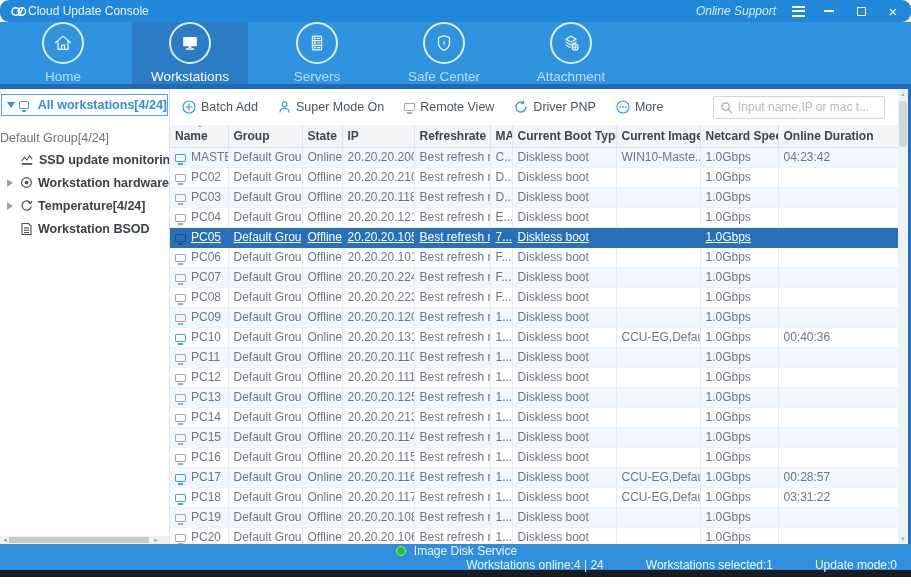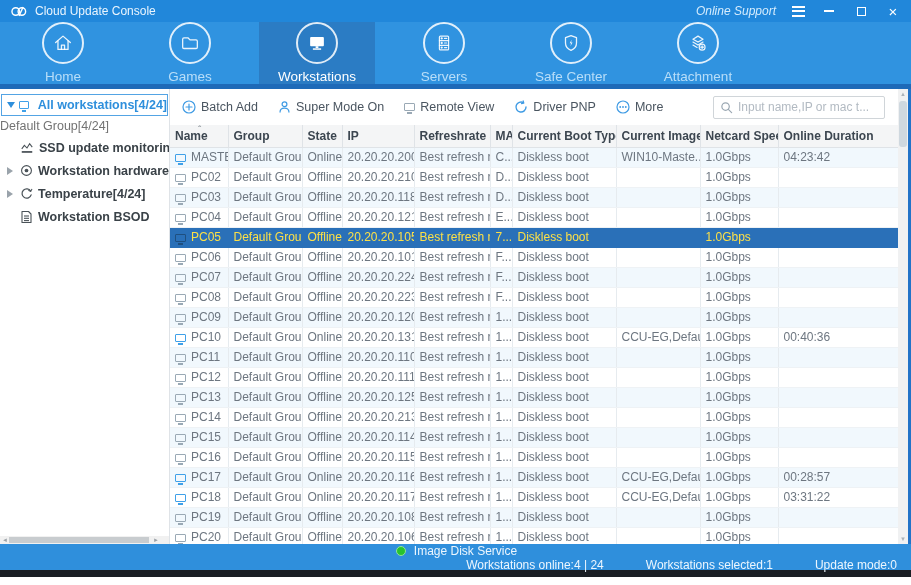--- a/index.html
+++ b/index.html
@@ -2,21 +2,21 @@
 <html><head>
 <meta charset="utf-8">
 <style>
   * { box-sizing: border-box; margin: 0; padding: 0; }
   html,body { width: 911px; height: 585px; overflow: hidden; background:#14181d;
     font-family: "Liberation Sans", sans-serif; }
   .window { position: relative; width: 911px; height: 585px; background: #fff; }
 
   
   .titlebar { height: 22px; background:#2187da; display:flex; align-items:center;
-    padding:0 10px; gap:7px; color:#fff; }
+    padding:0 10px; color:#fff;border-radius:9px; }
   .logo { display:flex; align-items:center; }
   .app-title { font-size:12px; color:#eaf5fe; }
   .tb-right { margin-left:auto; display:flex; align-items:center; gap:16px; }
   .online-support { font-size:12px; color:#d5ecfd; cursor:pointer;font-style:italic; }
   .menu-ic { display:flex; flex-direction:column; gap:2.5px; cursor:pointer; }
   .menu-ic i { display:block; width:13px; height:2px; background:#fff; }
   .win-btn { cursor:pointer; display:flex; align-items:center; justify-content:center;
     width:16px; height:16px; }
   .min-ic { width:10px; height:2px; background:#fff; }
   .max-ic { width:9px; height:9px; border:1.5px solid #fff; }
@@ -36,21 +36,21 @@
   
   .main { display:flex; height:455px; position:relative; background:#fff; }
   .right-border { position:absolute; right:0; top:0; width:3px; height:455px; background:#2273c8; }
 
   
   .sidebar { width:170px; border-right:1px solid #dfe3e7; position:relative;
     padding-top:5px; background:#fff; flex-shrink:0; }
   .tree-item { display:flex; align-items:center; font-size:12.5px; font-weight:bold;
     color:#3a4248; height:23px; white-space:nowrap; overflow:hidden; cursor:pointer; }
   .tree-item.root { border:1px solid #54a4e4; color:#2e8fdc; height:22px;
-    margin:0 1px 0 1px; padding-left:5px; gap:4px; }
+    margin:0 1px 12px 1px; padding-left:5px; gap:4px; }
   .tree-item.group { font-weight:normal; color:#737373; height:20px; }
   .tree-item.leaf  { padding-left:20px; gap:5px; }
   .tree-item.branch{ padding-left:7px; gap:5px; }
   .caret-down { width:0; height:0; border-left:4.5px solid transparent;
     border-right:4.5px solid transparent; border-top:6px solid #2e8fdc; }
   .caret-right { width:0; height:0; border-top:4.5px solid transparent;
     border-bottom:4.5px solid transparent; border-left:6px solid #9aa3ab; margin-right:2px; }
   .h-scrollbar { position:absolute; bottom:0; left:0; width:169px; height:8px;
     background:#f1f1f1; cursor:pointer; }
   .h-thumb { position:absolute; top:1px; left:9px; width:140px; height:6px; background:#c8cccf; }
@@ -72,21 +72,21 @@
   .table-wrap { position:relative; flex:1; overflow:hidden; }
   table { border-collapse:collapse; table-layout:fixed; width:728px; font-size:12px;
     color:#6d7680; }
   th { height:22px; background:#f4f5f6; border:1px solid #dfe3e7; border-top:none;
     font-weight:bold; color:#3c4650; text-align:left; padding:0 5px; overflow:hidden;
     white-space:nowrap; font-size:12px; cursor:pointer; position:relative; }
   th:first-child { border-left:none; }
   td { height:20px; border-right:1px solid #e6ebef; border-bottom:1px solid #eef2f5;
     padding:0 5px; overflow:hidden; white-space:nowrap; background:#fff; }
   tr.alt td { background:#f1f8fd; }
-  tr.sel td { background:#2a70b8; color:#fde047; border-color:#2a70b8; }
+  tr.sel td { background:#2a70b8; color:#ffffff; border-color:#2a70b8;text-decoration:underline; }
   .sort-caret { position:absolute; top:-1px; left:28px; font-size:9px; color:#8a9298; }
   .mon { display:inline-block; width:11px; height:8px; border:1.5px solid currentColor;
     border-radius:1px; position:relative; vertical-align:-1px; margin-right:5px; }
   .mon::after { content:""; position:absolute; left:2px; right:2px; bottom:-3.5px;
     height:1.5px; background:currentColor; }
   .mon.on  { color:#3fa0e8; } .mon.off { color:#9aa9b5; } .mon.sel-ic { color:#1e4f80; }
   .v-scrollbar { position:absolute; top:0; right:3px; width:10px; height:455px;
     background:#f0f1f2; cursor:pointer; }
   .v-thumb { position:absolute; top:12px; left:1px; width:8px; height:46px;
     background:#cfd8df; border-radius:3px; }
@@ -139,28 +139,20 @@
   <div class="nav">
     <div class="nav-item">
       <span class="nav-circle">
         <svg width="22" height="22" viewBox="0 0 24 24" fill="none" stroke="rgba(255,255,255,.9)" stroke-width="1.4" stroke-linecap="round" stroke-linejoin="round">
           <path d="M4 11.5 L12 4.5 L20 11.5"></path>
             <path d="M6.5 9.8 V19 H17.5 V9.8"></path>
             <path d="M10.3 19 V14.2 H13.7 V19"></path>
         </svg>
       </span>
       <span class="nav-label">Home</span>
-    </div>
-    <div class="nav-item">
-      <span class="nav-circle">
-        <svg width="22" height="22" viewBox="0 0 24 24" fill="none" stroke="rgba(255,255,255,.9)" stroke-width="1.4" stroke-linecap="round" stroke-linejoin="round">
-          <path d="M4 8 C4 7.2 4.6 6.5 5.4 6.5 H10 L12 8.6 H18.6 C19.4 8.6 20 9.2 20 10 V16.5 C20 17.3 19.4 18 18.6 18 H5.4 C4.6 18 4 17.3 4 16.5 Z"></path>
-        </svg>
-      </span>
-      <span class="nav-label">Games</span>
     </div>
     <div class="nav-item selected">
       <span class="nav-circle">
         <svg width="22" height="22" viewBox="0 0 24 24">
           <rect x="4.5" y="5.5" width="15" height="10" rx="1" fill="#fff"></rect>
           <rect x="10.5" y="15.5" width="3" height="2" fill="#fff"></rect>
           <rect x="7.5" y="17.8" width="9" height="1.6" fill="#fff"></rect>
         </svg>
       </span>
       <span class="nav-label">Workstations</span>

